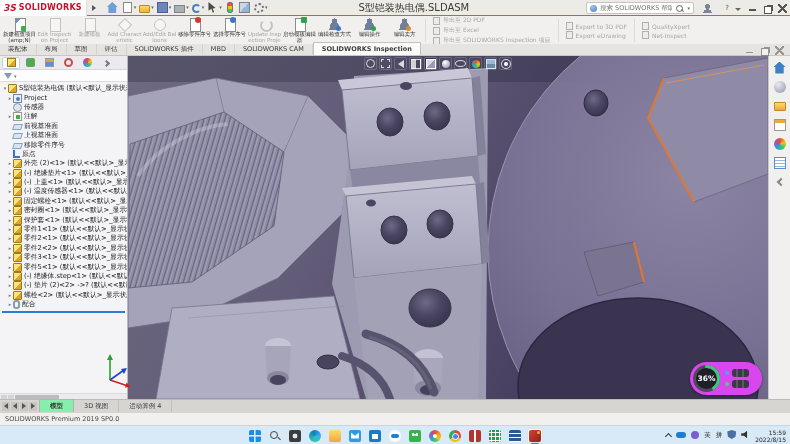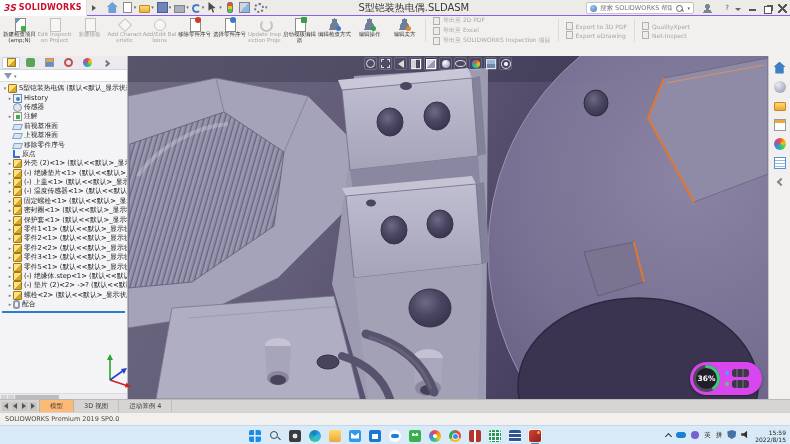--- a/index.html
+++ b/index.html
@@ -148,21 +148,21 @@
   .tpico[data-icon="pane-arrows-icon"]{border-top:2px solid #888;border-left:2px solid #888;transform:rotate(-45deg);width:6px;height:6px;margin-left:3px}
 
   
   .doc-tabs{position:absolute;left:0;top:399px;width:790px;height:13px;background:#d7d5d2;border-top:1px solid #bcbab6;display:flex;align-items:flex-end;font-size:6.5px;color:#3c3c3c}
   .dt-nav{display:flex;align-items:center;gap:1px;padding:0 2px;height:100%}
   .dt-nav span{width:8px;height:9px;background:#c8c6c2;display:flex;align-items:center;justify-content:center}
   .dt-nav i{display:block;width:0;height:0;border-top:3px solid transparent;border-bottom:3px solid transparent}
   .dt-nav .left i{border-right:4px solid #555}
   .dt-nav .right i{border-left:4px solid #555}
   .doc-tab{padding:0 10px;line-height:12px;border-right:1px solid #c2c0bc}
-  .doc-tab[data-state="active"]{background:#fdba74;border:1px solid #b5b3af;border-bottom:none;font-weight:normal}
+  .doc-tab[data-state="active"]{background:#86efac;border:1px solid #b5b3af;border-bottom:none;font-weight:bold}
 
   
   .statusbar{position:absolute;left:0;top:412px;width:790px;height:13px;background:#f1f0ee;border-top:1px solid #d5d3cf;display:flex;align-items:center;font-size:6.5px;color:#4a4a4a;padding:0 5px}
   .sb-right{margin-left:auto;display:flex;align-items:center;gap:16px}
   .globe{width:9px;height:9px;border:1px solid #4a7fb5;border-radius:50%;background:radial-gradient(circle,#bfe0f5 55%,#7fb5dd);position:relative}
   .globe::after{content:'';position:absolute;left:0;top:3.5px;width:7px;height:1px;background:#4a7fb5}
 
   
   .taskbar{position:absolute;left:0;top:425px;width:790px;height:19px;background:#d8eaf7;border-top:1px solid #c2d8ea}
   .tb-left{position:absolute;left:6px;top:3px}
@@ -415,20 +415,44 @@
         </div>
 
         <div class="rb-row" data-state="disabled">
           <span class="rb-mini"></span>
           <span>Net-Inspect</span>
         </div>
 
     </div>
   </div>
 
+  <div class="cm-tabs">
+
+      <span class="cm-tab">装配体</span>
+
+      <span class="cm-tab">布局</span>
+
+      <span class="cm-tab">草图</span>
+
+      <span class="cm-tab">评估</span>
+
+      <span class="cm-tab">SOLIDWORKS 插件</span>
+
+      <span class="cm-tab">MBD</span>
+
+      <span class="cm-tab">SOLIDWORKS CAM</span>
+
+      <span class="cm-tab" data-state="active">SOLIDWORKS Inspection</span>
+
+    <span class="cm-right">
+      <span class="wico" data-icon="minimize-icon"></span>
+      <span class="wico" data-icon="restore-icon"></span>
+      <span class="wico" data-icon="close-icon"></span>
+    </span>
+  </div>
 
   <div class="viewport">
     <svg width="640" height="343" viewBox="0 0 640 343">
       <defs>
         <linearGradient id="bgG" x1="0" y1="0" x2="1" y2="0.25">
           <stop offset="0" stop-color="#6e6a80"></stop>
             <stop offset="0.4" stop-color="#625c78"></stop>
           <stop offset="0.75" stop-color="#4c4464"></stop>
             <stop offset="1" stop-color="#393150"></stop>
         </linearGradient>
@@ -560,21 +584,21 @@
     <div class="tree">
       <div class="tree-row">
         <span class="tr-arrow">▾</span>
         <span class="t-ico" data-icon="assembly-icon"></span>
         <span>S型铠装热电偶 (默认&lt;默认_显示状态-1&gt;</span>
       </div>
 
         <div class="tree-row child">
           <span class="tr-arrow">▸</span>
           <span class="t-ico" data-icon="history-icon"></span>
-          <span>History</span>
+          <span>Project</span>
         </div>
 
         <div class="tree-row child">
           <span class="tr-arrow"></span>
           <span class="t-ico" data-icon="sensors-icon"></span>
           <span>传感器</span>
         </div>
 
         <div class="tree-row child">
           <span class="tr-arrow">▸</span>

